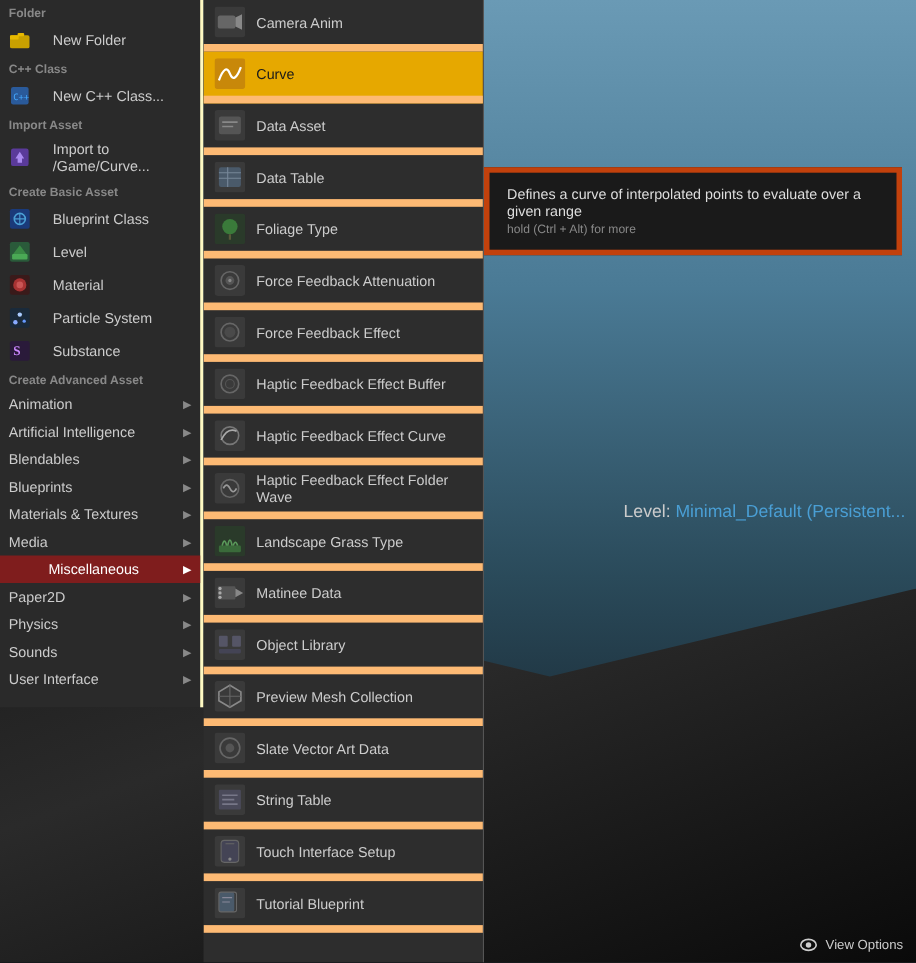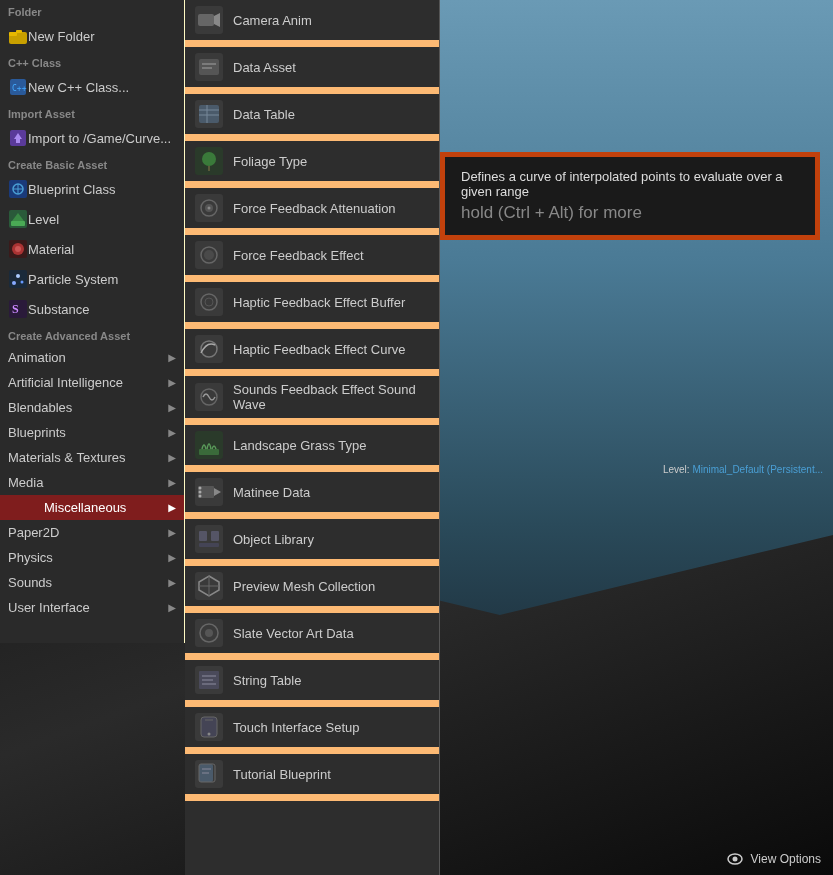--- a/index.html
+++ b/index.html
@@ -36,39 +36,39 @@
     }
 
     
     .sidebar {
       position: absolute;
       top: 0; left: 0;
       width: 185px;
       height: 643px;
       background: #2a2a2a;
       z-index: 10;
-      border-right: 1px solid #fef9c3;
+      border-right: 3px solid #fef9c3;
     }
 
     .sidebar-section-label {
       color: #888;
       font-size: 11px;
       font-weight: bold;
       padding: 6px 8px 3px 8px;
       text-transform: none;
     }
 
     .sidebar-item {
       display: flex;
       align-items: center;
       padding: 5px 8px;
       cursor: pointer;
       color: #ccc;
       font-size: 13px;
-      gap: 0;
+      gap: 20px;
     }
     .sidebar-item.active {
       background: #7f1d1d;
       color: #fff;
       padding-left: 44px;
     }
 
     .sidebar-icon {
       width: 20px;
       height: 20px;
@@ -126,31 +126,31 @@
       z-index: 20;
       max-width: 380px;
       color: #ccc;
     }
     .tooltip-main {
       font-size: 13px;
       color: #ddd;
       margin-bottom: 4px;
     }
     .tooltip-hint {
-      font-size: 17px;
+      font-size: 11px;
       color: #888;
     }
 
     
     .level-info {
       position: absolute;
       bottom: 400px;
       right: 10px;
       color: #ccc;
-      font-size: 10px;
+      font-size: 16px;
       z-index: 5;
     }
     .level-info span.level-name {
       color: #4a9fd5;
     }
 
     
     .view-options {
       position: absolute;
       bottom: 8px;
@@ -335,20 +335,29 @@
     <div class="submenu-icon">
       <svg width="28" height="28" viewBox="0 0 28 28">
           <rect width="28" height="28" rx="3" fill="#3a3a3a"></rect>
           <rect x="3" y="8" width="16" height="12" rx="2" fill="#666"></rect>
           <polygon points="19,10 25,7 25,21 19,18" fill="#888"></polygon>
         </svg>
     </div>
     <span>Camera Anim</span>
   </div>
 
+  <div class="submenu-item curve-selected">
+    <div class="submenu-icon">
+      <svg width="28" height="28" viewBox="0 0 28 28">
+          <rect width="28" height="28" rx="3" fill="#c8880a"></rect>
+          <path d="M4 20 Q10 4 14 14 Q18 24 24 8" stroke="#fff" stroke-width="2" fill="none"></path>
+        </svg>
+    </div>
+    <span>Curve</span>
+  </div>
 
   <div class="submenu-item">
     <div class="submenu-icon">
       <svg width="28" height="28" viewBox="0 0 28 28">
           <rect width="28" height="28" rx="3" fill="#3a3a3a"></rect>
           <rect x="4" y="6" width="20" height="16" rx="2" fill="#555"></rect>
           <line x1="7" y1="11" x2="21" y2="11" stroke="#888" stroke-width="1.5"></line>
           <line x1="7" y1="15" x2="17" y2="15" stroke="#888" stroke-width="1.5"></line>
         </svg>
     </div>
@@ -425,21 +434,21 @@
   </div>
 
   <div class="submenu-item">
     <div class="submenu-icon">
       <svg width="28" height="28" viewBox="0 0 28 28">
           <rect width="28" height="28" rx="3" fill="#3a3a3a"></rect>
           <circle cx="14" cy="14" r="8" fill="none" stroke="#666" stroke-width="1.5"></circle>
           <path d="M8 14 Q11 8 14 14 Q17 20 20 14" stroke="#999" stroke-width="1.5" fill="none"></path>
         </svg>
     </div>
-    <span>Sounds Feedback Effect Sound Wave</span>
+    <span>Haptic Feedback Effect Folder Wave</span>
   </div>
 
   <div class="submenu-item">
     <div class="submenu-icon">
       <svg width="28" height="28" viewBox="0 0 28 28">
           <rect width="28" height="28" rx="3" fill="#2a3a2a"></rect>
           <rect x="4" y="18" width="20" height="6" rx="1" fill="#3a6a3a"></rect>
           <path d="M7 18 Q9 10 11 18" stroke="#5a9a5a" stroke-width="1.5" fill="none"></path>
           <path d="M12 18 Q14 8 16 18" stroke="#5a9a5a" stroke-width="1.5" fill="none"></path>
           <path d="M17 18 Q19 12 21 18" stroke="#5a9a5a" stroke-width="1.5" fill="none"></path>

